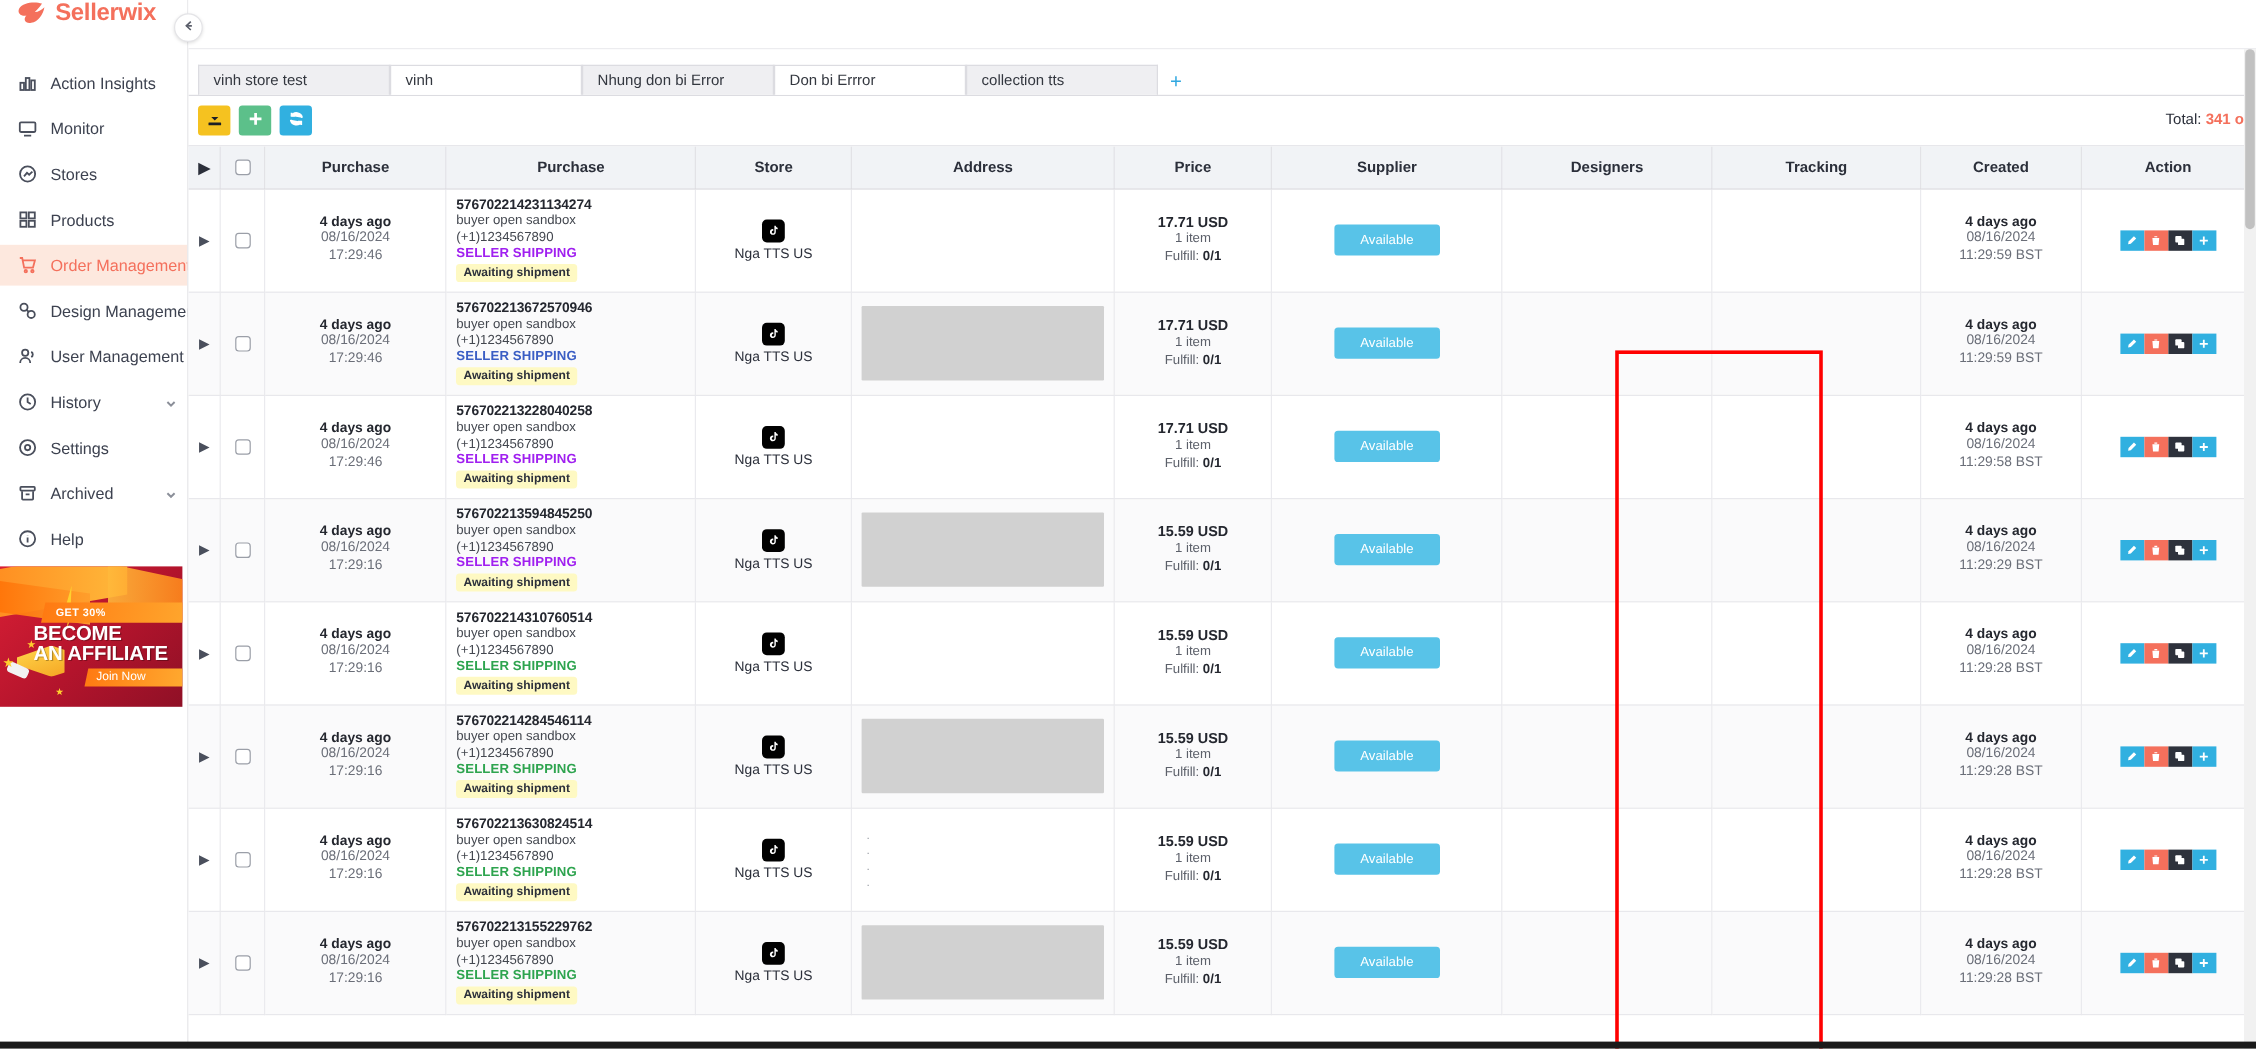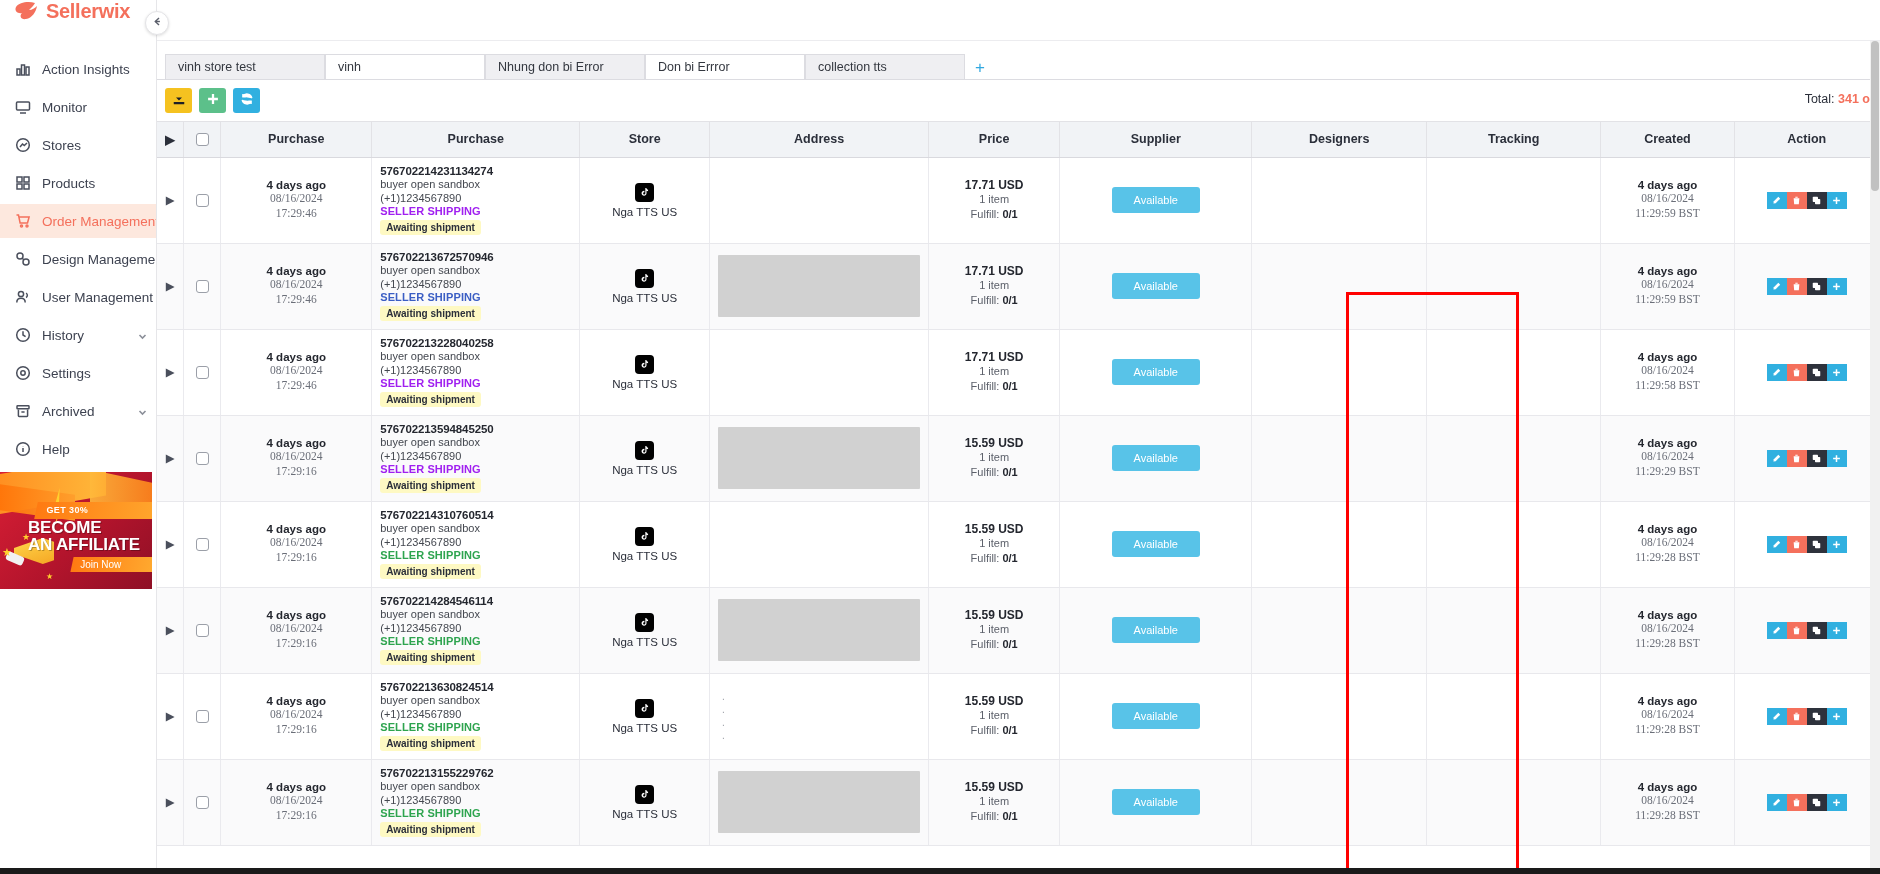--- a/index.html
+++ b/index.html
@@ -156,21 +156,21 @@
   .c-store { width: 116px; text-align: center; }
   .c-address { width: 196px; }
   .c-price { width: 117px; text-align: center; }
   .c-supplier { width: 172px; text-align: center; }
   .c-designers { width: 156px; }
   .c-tracking { width: 156px; }
   .c-created { width: 119px; text-align: center; }
   .c-action { width: 130px; text-align: center; }
 
   .pur-ago { font-weight: 700; color: #24272f; font-size: 11.5px; }
-  .pur-date, .pur-time { color: #6a6e78; font-size: 11.5px; line-height: 15px; font-family: Liberation Serif, serif; }
+  .pur-date, .pur-time { color: #6a6e78; font-size: 11.5px; line-height: 15px; }
   .det-id { font-weight: 700; color: #24272f; font-size: 11.5px; letter-spacing: -0.1px; }
   .det-line { color: #43474f; font-size: 11px; line-height: 14px; }
   .det-ship { font-weight: 700; font-size: 11px; letter-spacing: .1px; }
   .badge-await {
     display: inline-block; margin-top: 3px; background: #fef9c3; color: #2b2f3a;
     font-size: 10px; font-weight: 700; padding: 2px 6px; border-radius: 3px;
   }
   .store-cell { display: flex; flex-direction: column; align-items: center; gap: 4px; }
   .tiktok-ico {
     width: 19px; height: 19px; border-radius: 4px; background: #010101;

